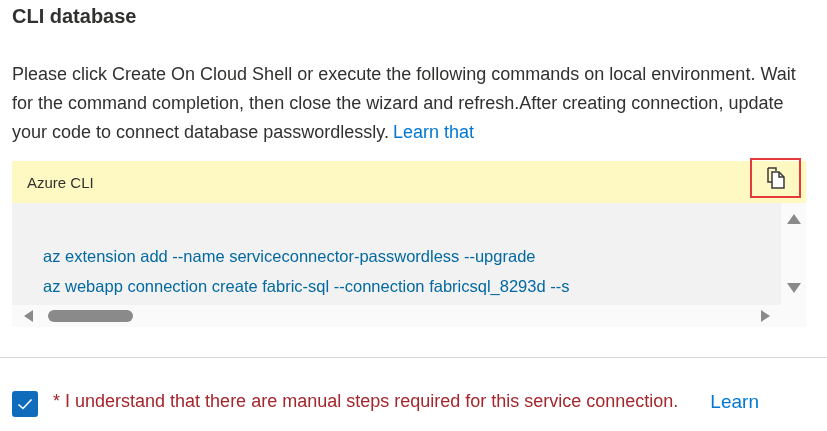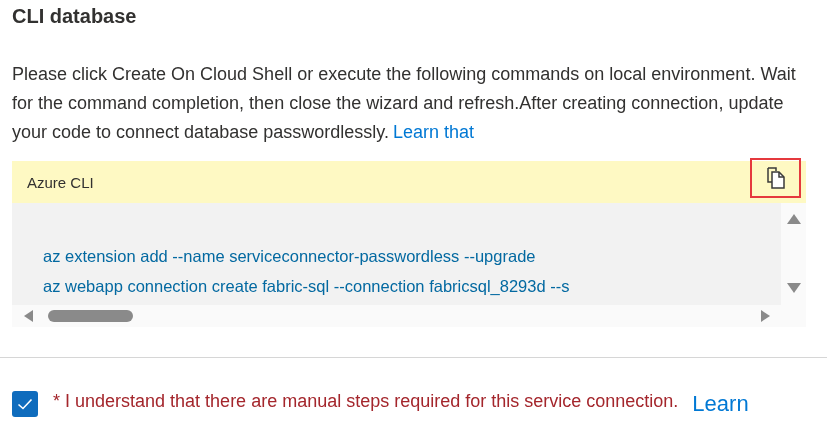--- a/index.html
+++ b/index.html
@@ -20,21 +20,21 @@
   .hscroll { position: absolute; left: 0; top: 144px; width: 794px; height: 22px; background: #fafafa; }
   .arrow-up { position: absolute; left: 6px; top: 11px; width: 0; height: 0; border-left: 7px solid transparent; border-right: 7px solid transparent; border-bottom: 10px solid #8a8a8a; }
   .arrow-down { position: absolute; left: 6px; top: 80px; width: 0; height: 0; border-left: 7px solid transparent; border-right: 7px solid transparent; border-top: 10px solid #8a8a8a; }
   .arrow-left { position: absolute; left: 12px; top: 5px; width: 0; height: 0; border-top: 6px solid transparent; border-bottom: 6px solid transparent; border-right: 9px solid #8a8a8a; }
   .arrow-right { position: absolute; left: 749px; top: 5px; width: 0; height: 0; border-top: 6px solid transparent; border-bottom: 6px solid transparent; border-left: 9px solid #8a8a8a; }
   .hthumb { position: absolute; left: 36px; top: 5px; width: 85px; height: 12px; border-radius: 6px; background: #8a8a8a; }
   .divider { position: absolute; left: 0; top: 357px; width: 827px; height: 1px; background: #d6d6d6; }
   .check-row { position: absolute; left: 12px; top: 391px; height: 28px; display: flex; align-items: flex-start; }
   .checkbox { width: 26px; height: 26px; background: #0f6cbd; border-radius: 3px; display: flex; align-items: center; justify-content: center; cursor: pointer; }
   .check-label { margin-left: 15px; font-size: 18px; color: #a4262c; white-space: nowrap; }
-  .check-link { margin-left: 14px; font-size: 22px; color: #0078d4; text-decoration: none; white-space: nowrap; }
+  .check-link { margin-left: 32px; font-size: 19px; color: #0078d4; text-decoration: none; white-space: nowrap; }
 </style>
 </head>
 <body>
 
 <div class="title">CLI database</div>
 
 <div class="desc"><span>Please click Create On Cloud Shell or execute the following commands on local environment. Wait for the command completion, then close the wizard and refresh.After creating connection, update your code to connect database passwordlessly.</span><a href="#">Learn that</a></div>
 
 <div class="code-box">
   <div class="code-header">

